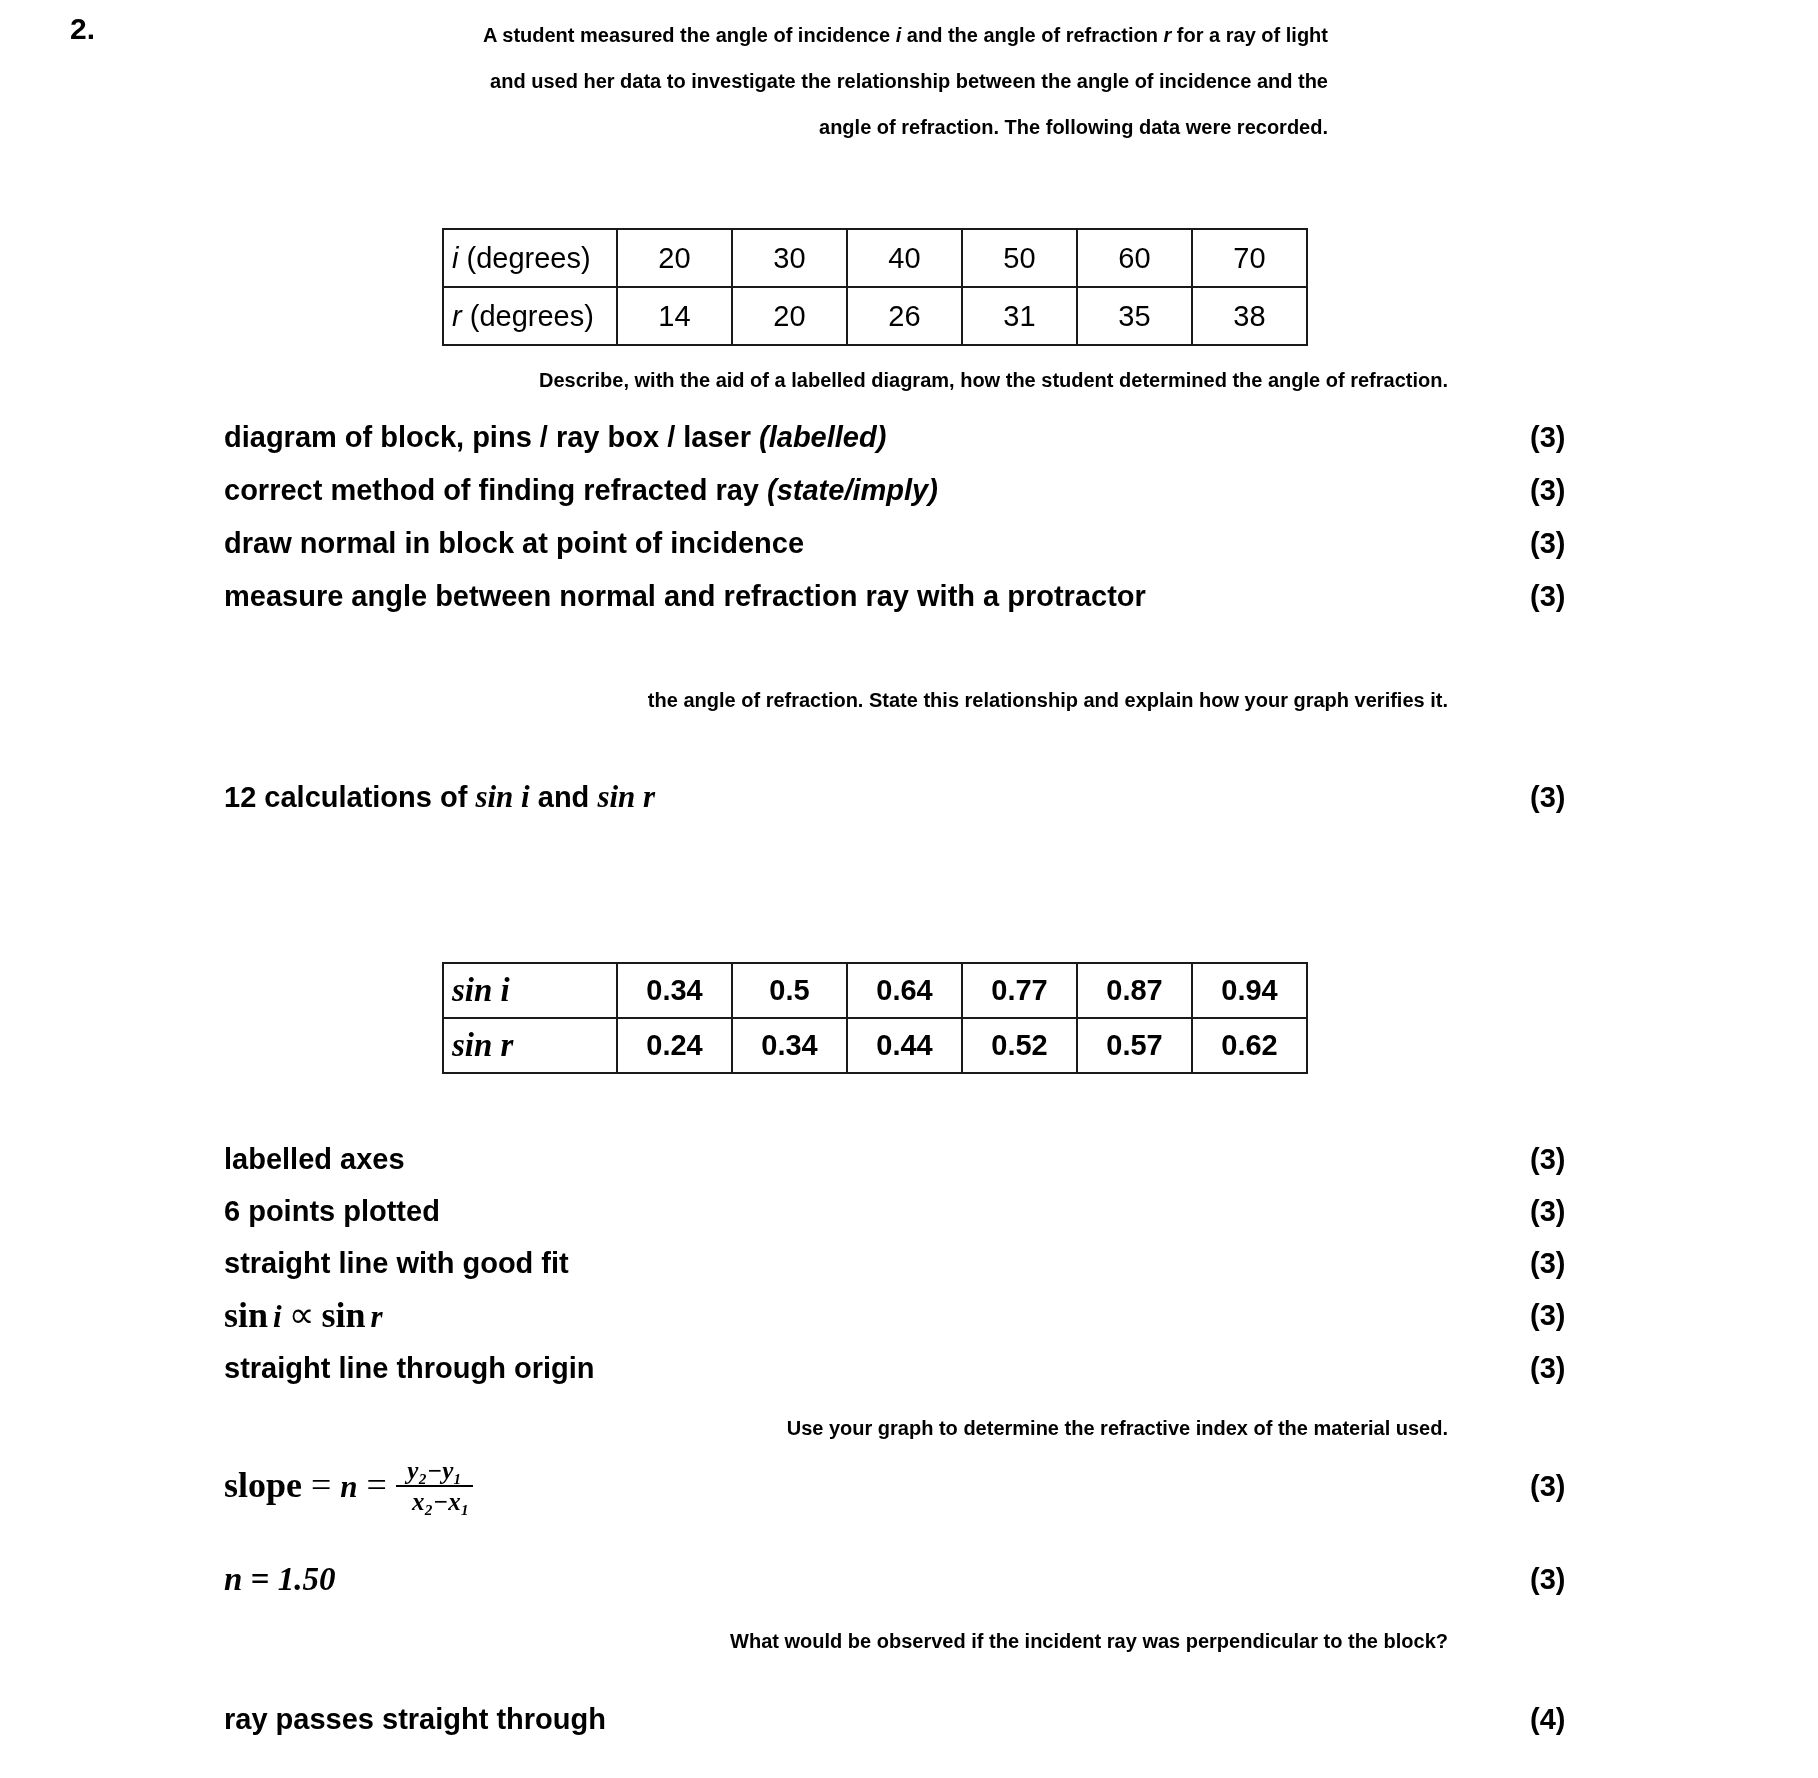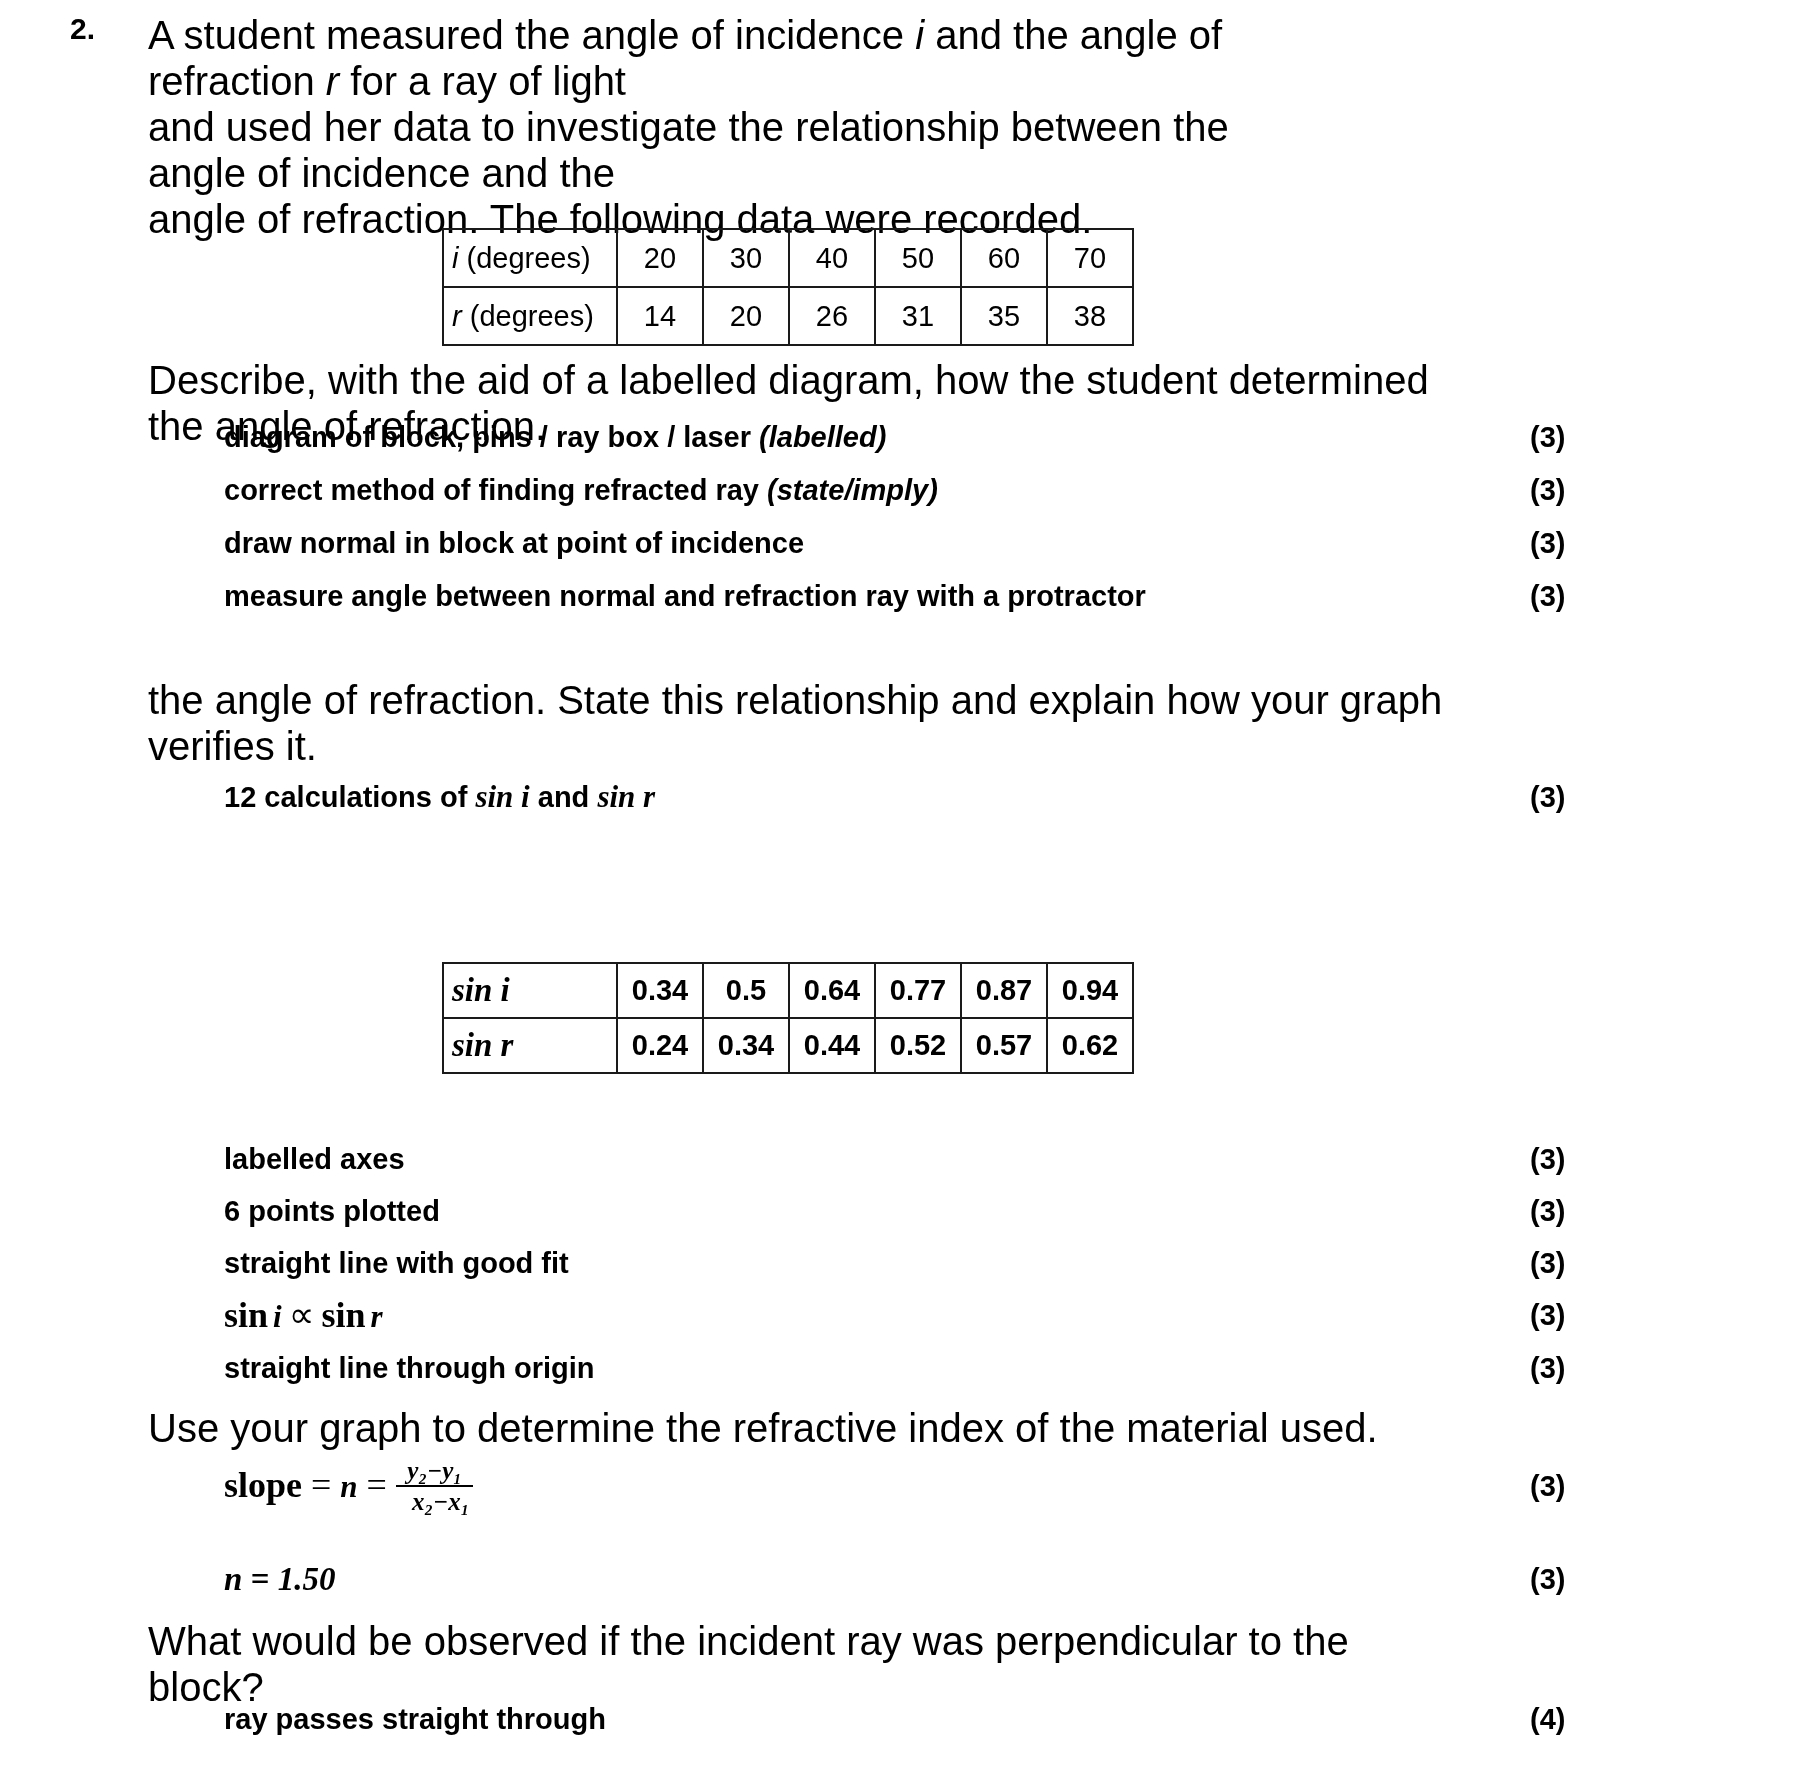--- a/index.html
+++ b/index.html
@@ -26,24 +26,25 @@
   
   .q-num {
     position: absolute;
     left: 70px;
     top: 12px;
     font-size: 30px;
     font-weight: bold;
     letter-spacing: 0px;
   }
   .body-text {
-    font-size: 40px;
+    font-size: 20px;
     line-height: 46px;
-    font-weight: 400;
+    font-weight: 700;
     color: #000;
+    text-align: right;
   }
   .stem {
     position: absolute;
     left: 148px;
     top: 12px;
     width: 1180px;
   }
   .para {
     position: absolute;
     left: 148px;
@@ -103,21 +104,21 @@
     font-size: 29px;
     height: 58px;
     padding: 0 6px;
   }
   table.data-table td.label-cell {
     text-align: left;
     padding-left: 8px;
     width: 174px;
   }
   table.data-table td.val-cell {
-    width: 86px;
+    width: 115px;
   }
   table#tbl-angles { left: 442px; top: 228px; }
   table#tbl-angles td { font-weight: 400; }
   table#tbl-angles td.label-cell { font-weight: 400; }
 
   table#tbl-sines { left: 442px; top: 962px; }
   table#tbl-sines td {
     font-weight: bold;
     height: 55px;
   }

